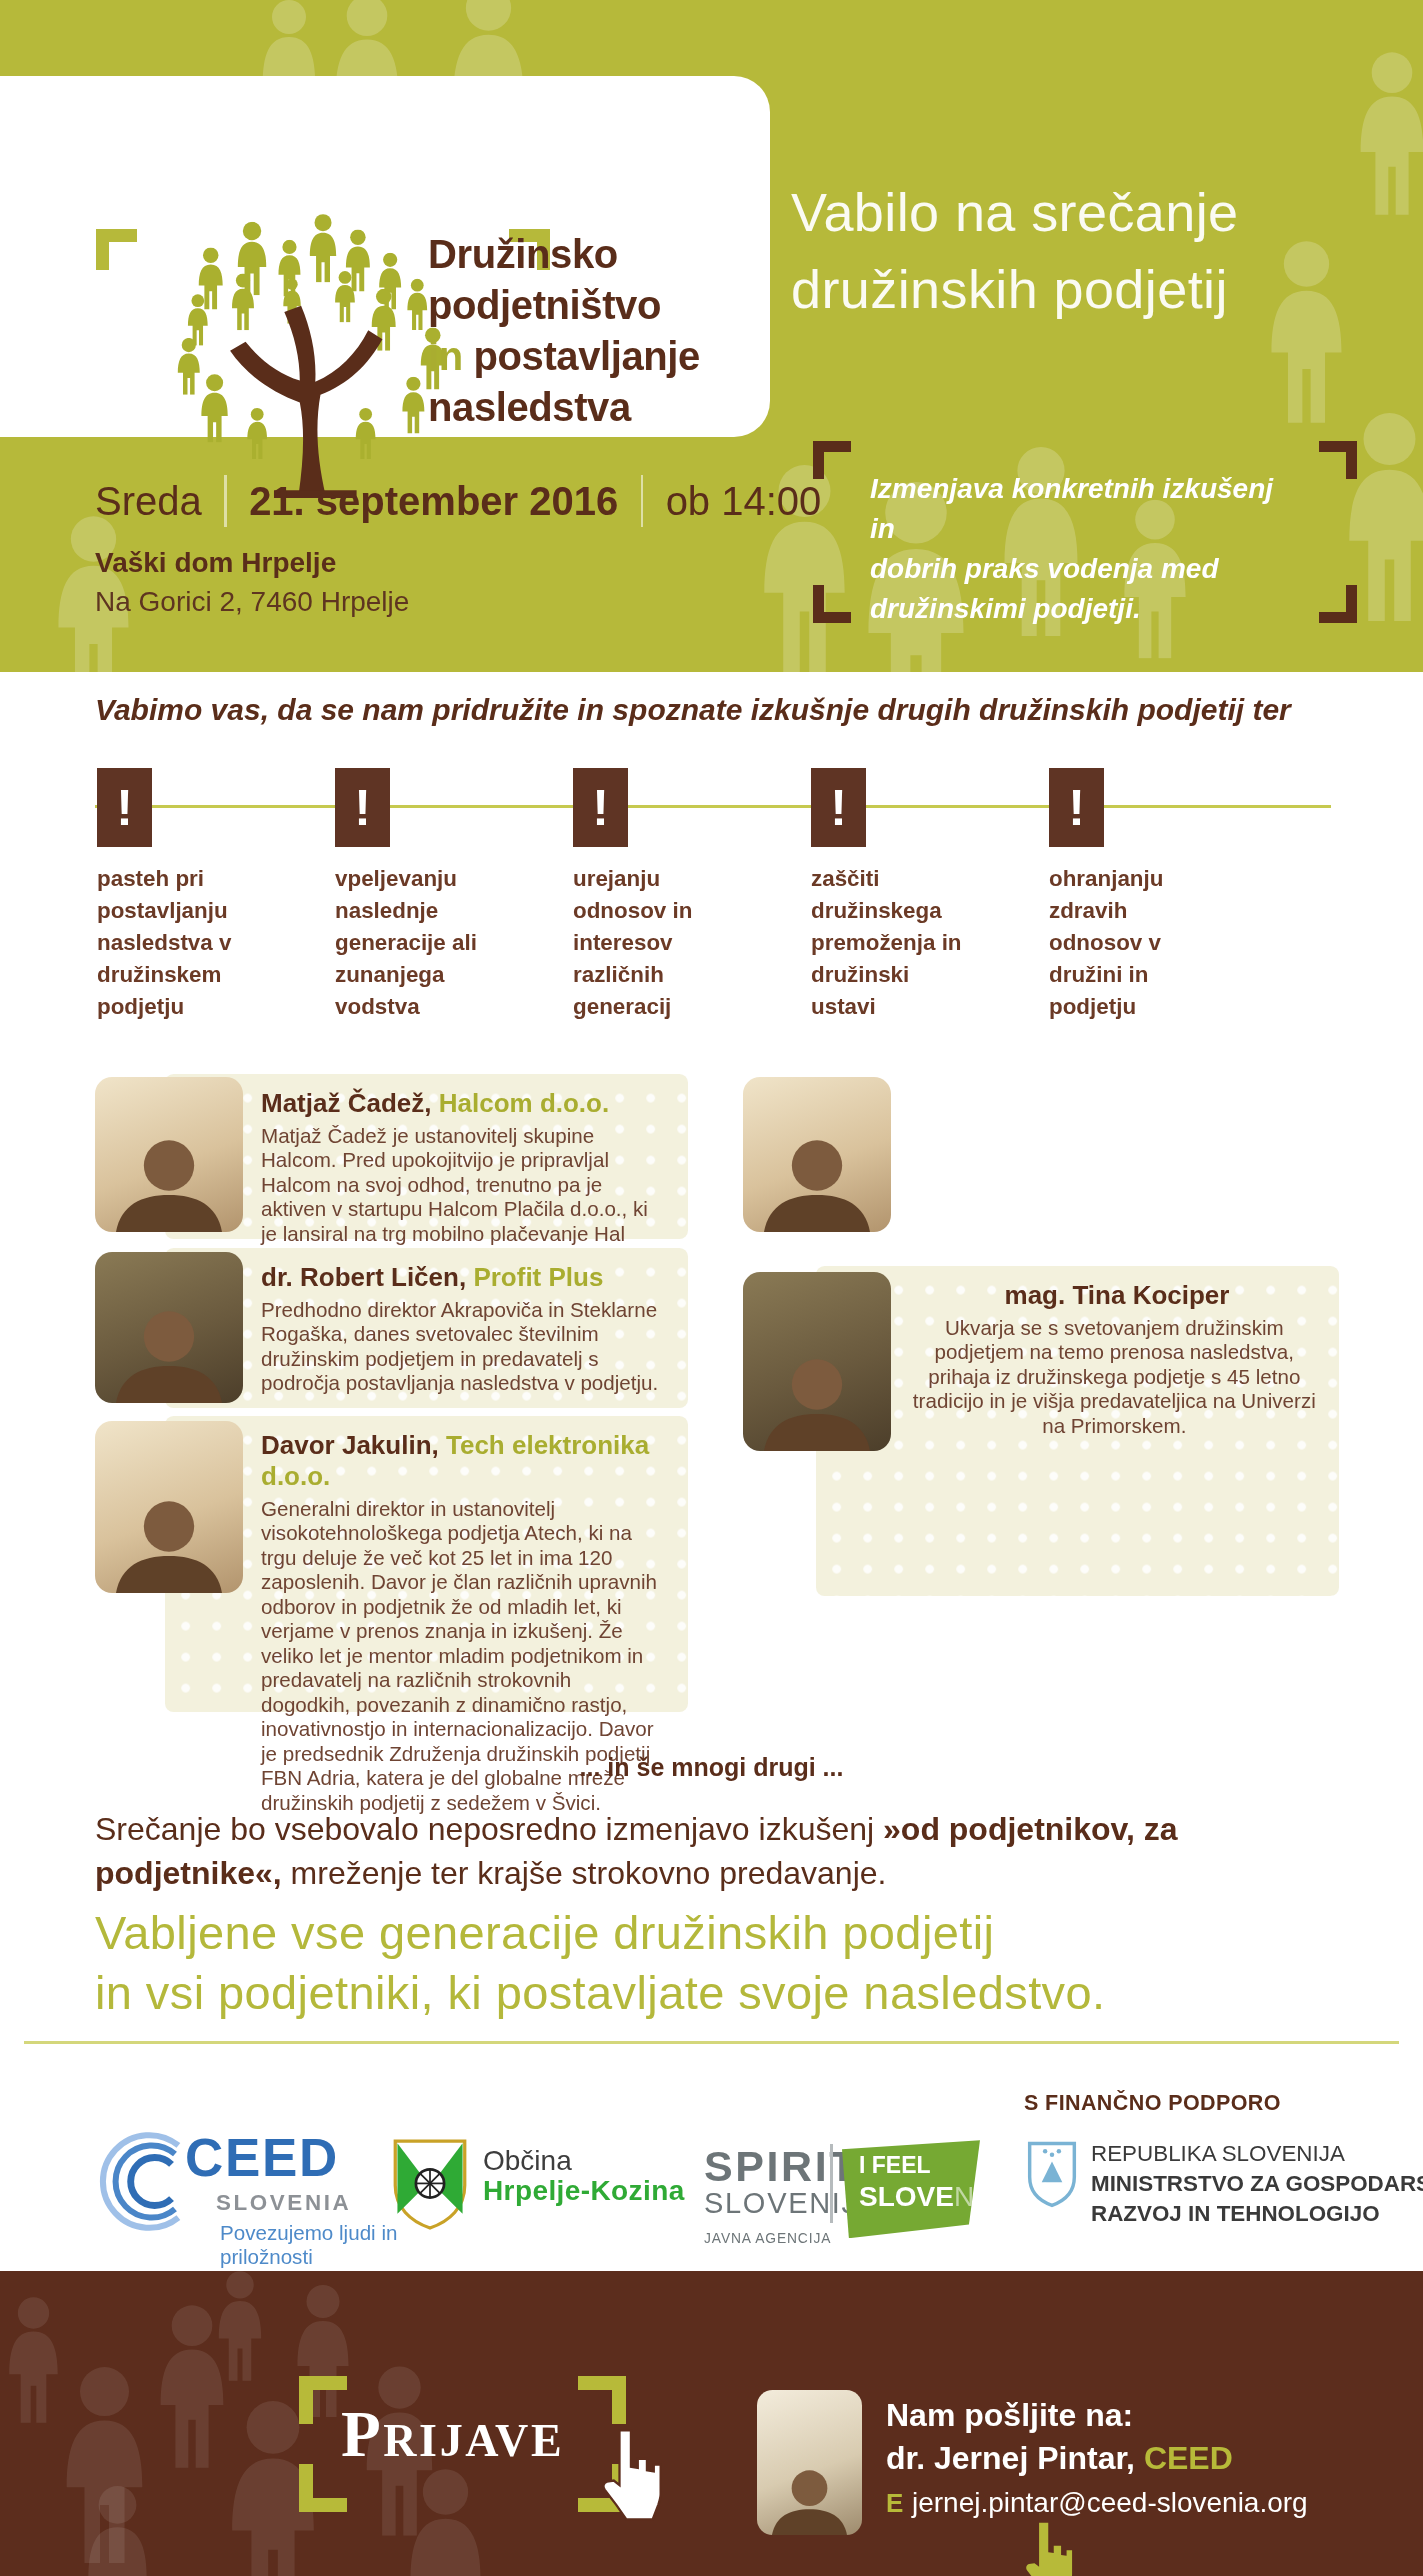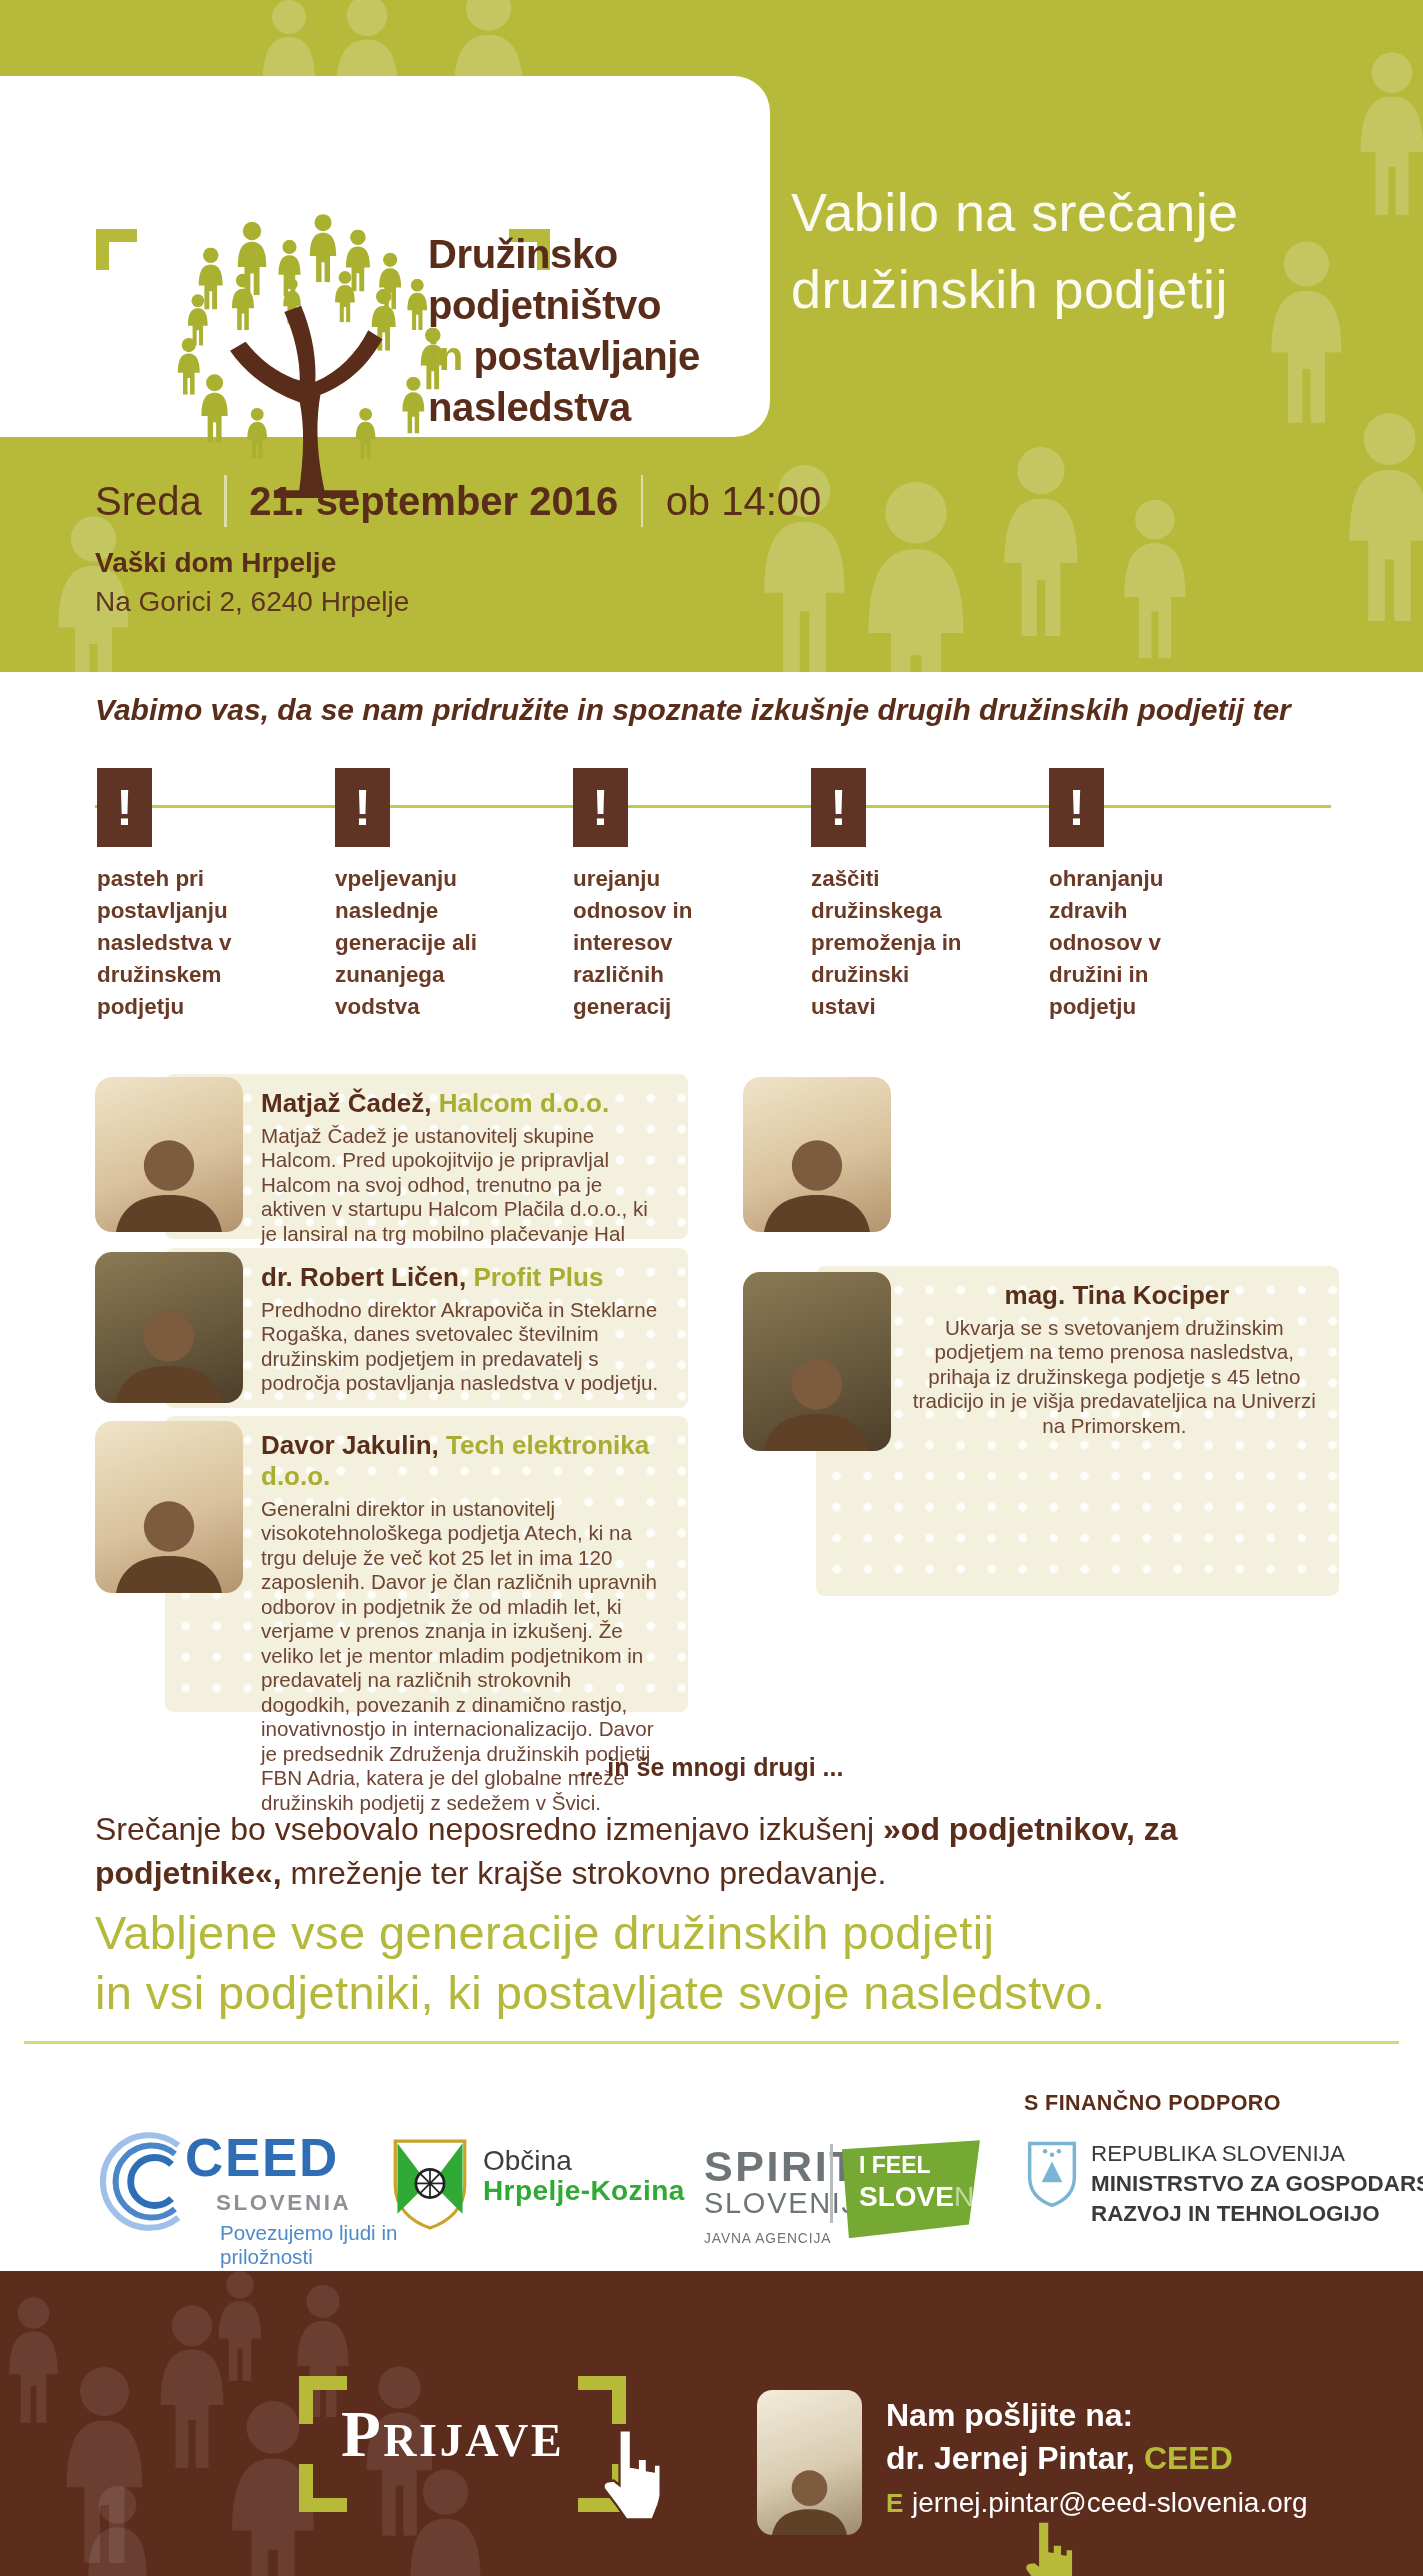--- a/index.html
+++ b/index.html
@@ -223,22 +223,33 @@
     </div>
 
     <div class="date-row">
       <span>Sreda</span>
       <span class="sep"></span>
       <span class="d-bold">21. september 2016</span>
       <span class="sep"></span>
       <span>ob 14:00</span>
     </div>
     <div class="venue">Vaški dom Hrpelje</div>
-    <div class="address">Na Gorici 2, 6240 Hrpelje</div>
-
+    <div class="address">Na Gorici 2, 7460 Hrpelje</div>
+
+    <div class="quote-box">
+      <div class="cnr tl"></div>
+      <div class="cnr tr"></div>
+      <div class="cnr bl"></div>
+      <div class="cnr br"></div>
+      <div class="quote-text">
+        <span>Izmenjava konkretnih izkušenj in</span><br>
+        <span>dobrih praks vodenja med</span><br>
+        <span>družinskimi podjetji.</span>
+      </div>
+    </div>
   </div>
 
   <div class="intro">
     <span>Vabimo vas, da se nam pridružite in spoznate izkušnje drugih družinskih podjetij ter</span><br>
   </div>
 
   <div class="bullet-line"></div>
   <div class="bullets">
     <div class="bullet">
       <div class="mark">!</div>

